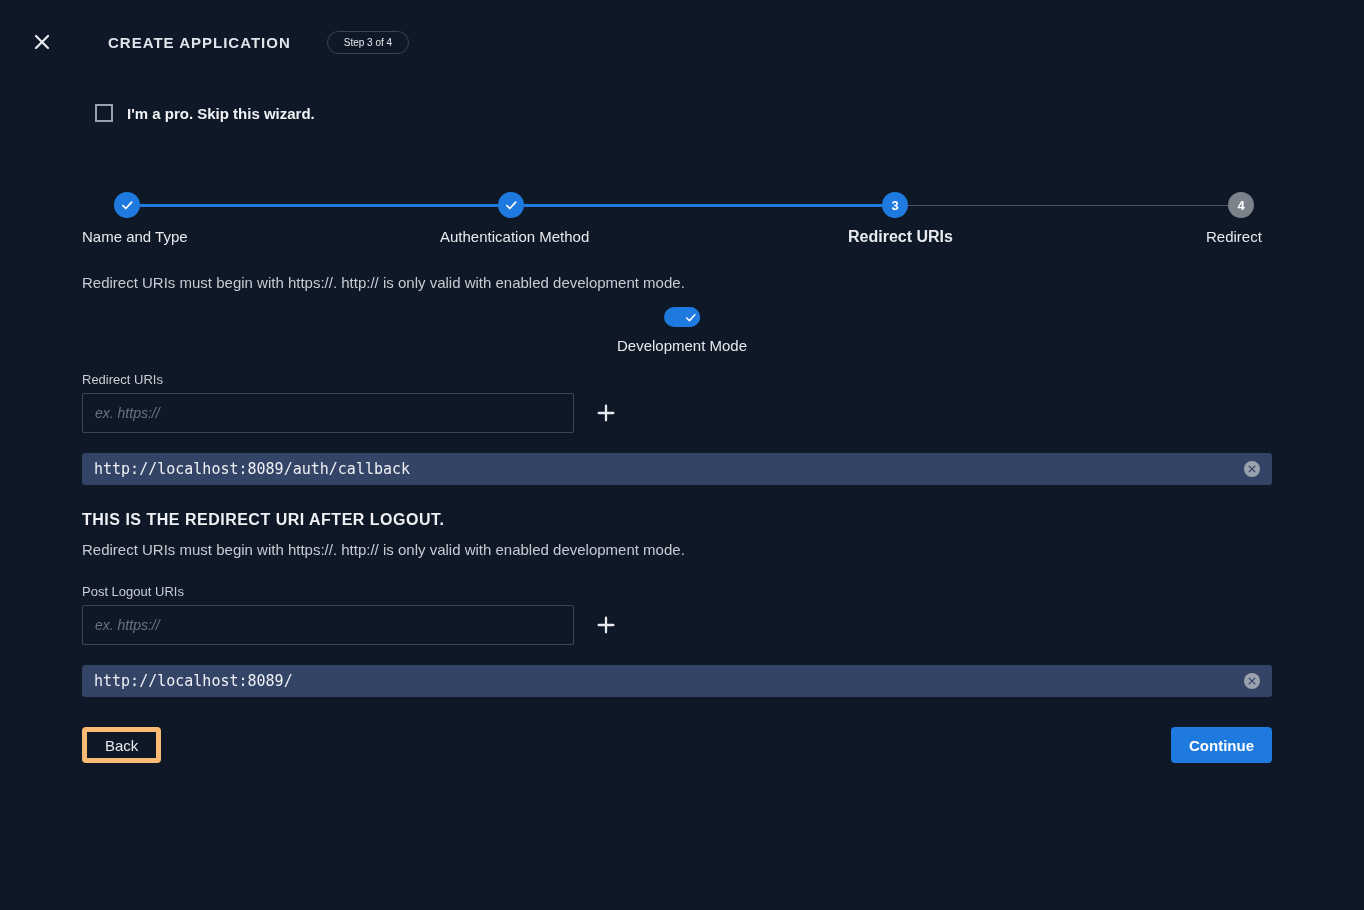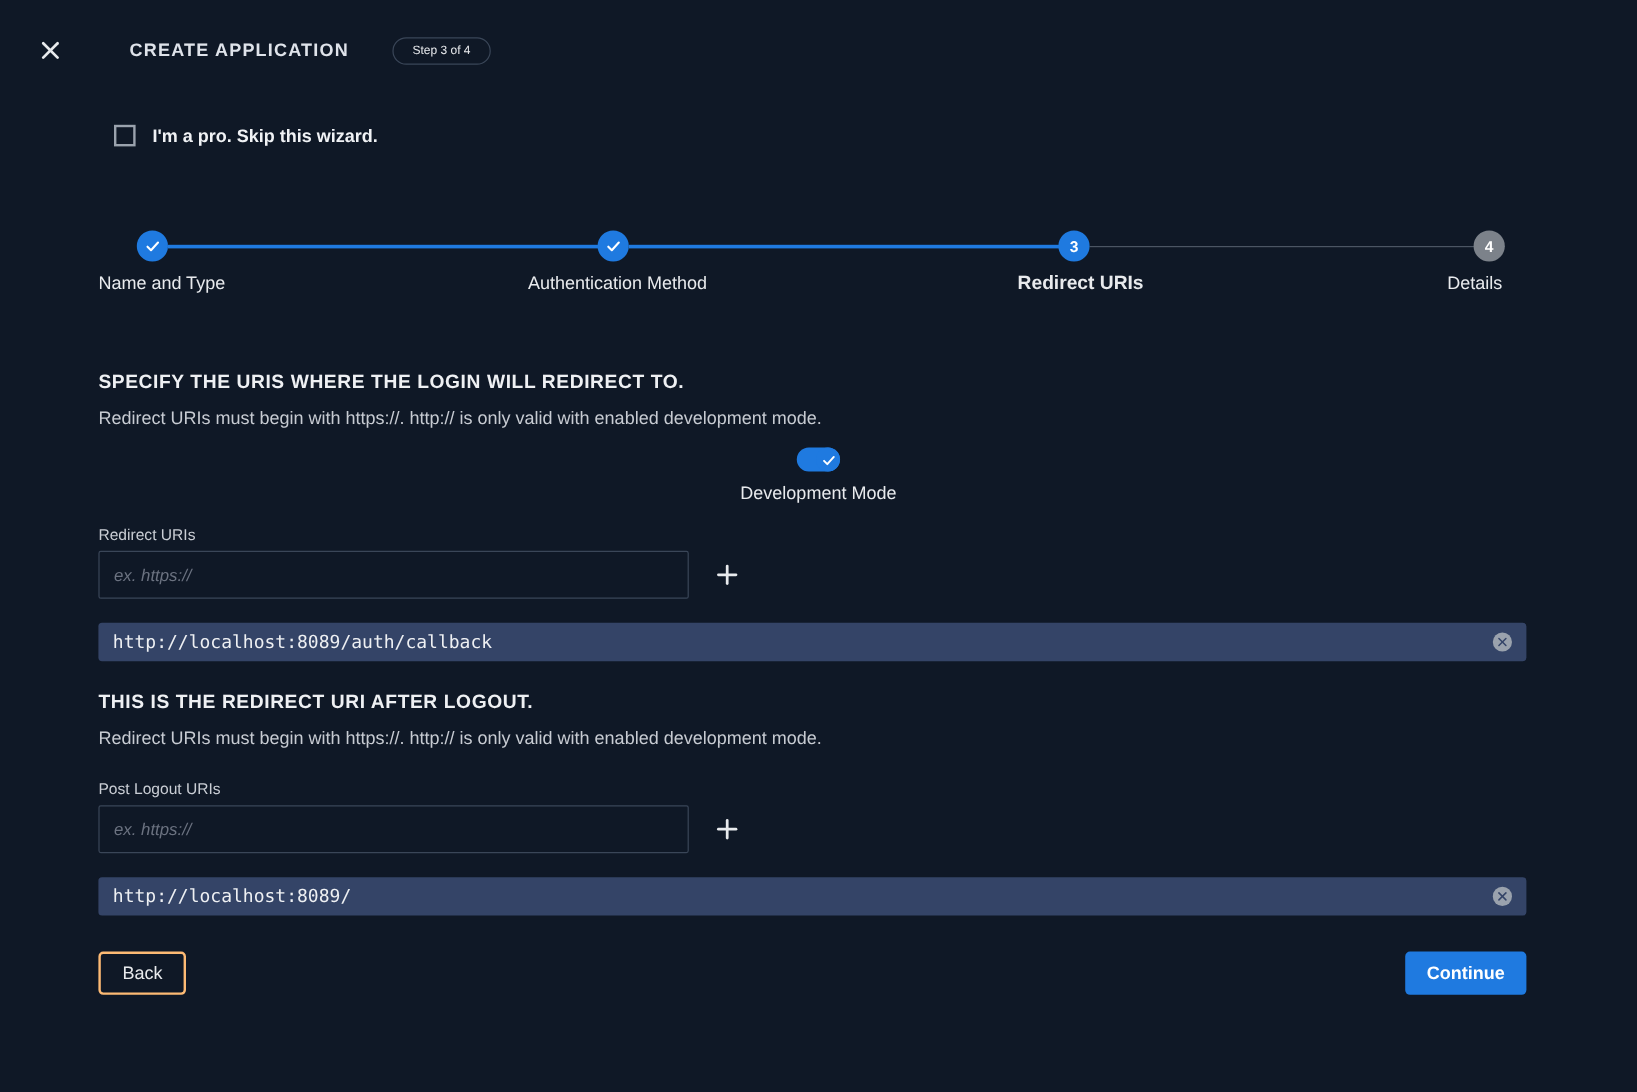--- a/index.html
+++ b/index.html
@@ -48,21 +48,21 @@
   .plus-btn { width:28px; height:28px; display:flex; align-items:center; justify-content:center; color:#e8eaed; cursor:pointer; }
   .plus-btn svg { width:22px; height:22px; }
 
   .chip { margin-top:20px; height:32px; background:#344467; border-radius:3px; display:flex; align-items:center; justify-content:space-between; padding:0 12px; width:1190px; }
   .chip-text { font-family: ui-monospace, "SFMono-Regular", Menlo, Consolas, monospace; font-size:15px; color:#eef0f3; }
   .chip-remove { width:16px; height:16px; border-radius:50%; background:#9aa2ad; color:#344467; display:flex; align-items:center; justify-content:center; cursor:pointer; }
   .chip-remove svg { width:10px; height:10px; }
 
   .actions { margin-top:30px; display:flex; justify-content:space-between; width:1190px; }
   .btn { height:36px; padding:0 18px; border-radius:4px; font-size:15px; display:flex; align-items:center; justify-content:center; cursor:pointer; border:none; }
-  .btn-secondary { background:transparent; border:2px solid #fdba74; color:#e8eaed; }
+  .btn-secondary { background:transparent; border:5px solid #fdba74; color:#e8eaed; }
   .btn-primary { background:#1f7ae0; color:#fff; font-weight:600; }
 </style>
 </head>
 <body>
 
 <div class="page">
 
   <div class="topbar">
     <div class="close-btn">
       <svg viewBox="0 0 24 24" fill="none" stroke="currentColor" stroke-width="3" stroke-linecap="round">
@@ -101,24 +101,23 @@
       <div class="stp-label" style="left:358px;text-align:right;">Authentication Method</div>
 
       <div class="stp-node active" style="left:800px;">
           <span>3</span>
         </div>
       <div class="stp-label active" style="left:766px;">Redirect URIs</div>
 
       <div class="stp-node todo" style="left:1146px;">
           <span>4</span>
         </div>
-      <div class="stp-label" style="left:1124px;">Details</div>
+      <div class="stp-label" style="left:1124px;">Redirect</div>
     </div>
 
-    <div class="sect-title">SPECIFY THE URIS WHERE THE LOGIN WILL REDIRECT TO.</div>
     <div class="sect-desc">Redirect URIs must begin with https://. http:// is only valid with enabled development mode.</div>
 
     <div class="toggle-row">
       <div class="toggle">
         <div class="knob">
           <svg viewBox="0 0 24 24" fill="none" stroke="#fff" stroke-width="3" stroke-linecap="round" stroke-linejoin="round">
               <polyline points="5 13 10 18 20 7"></polyline>
             </svg>
         </div>
       </div>

